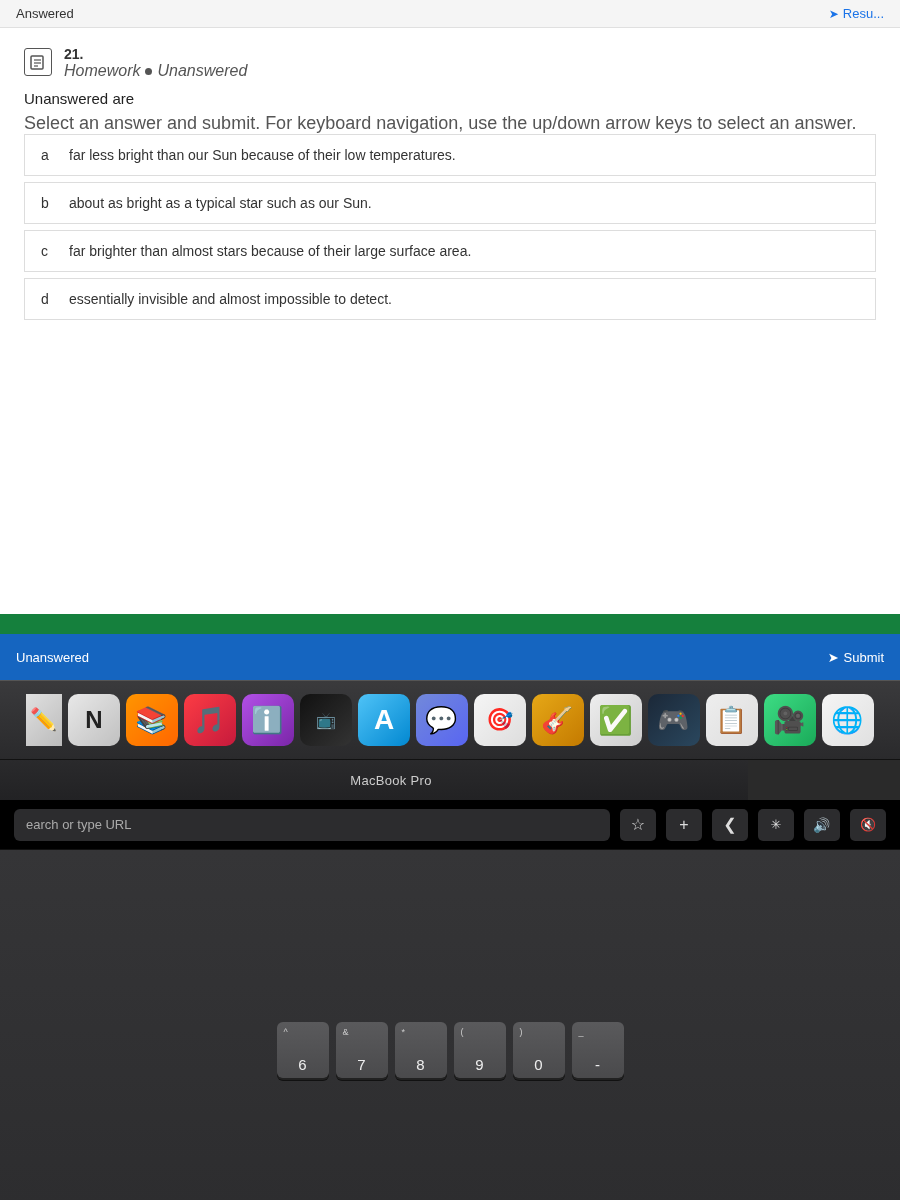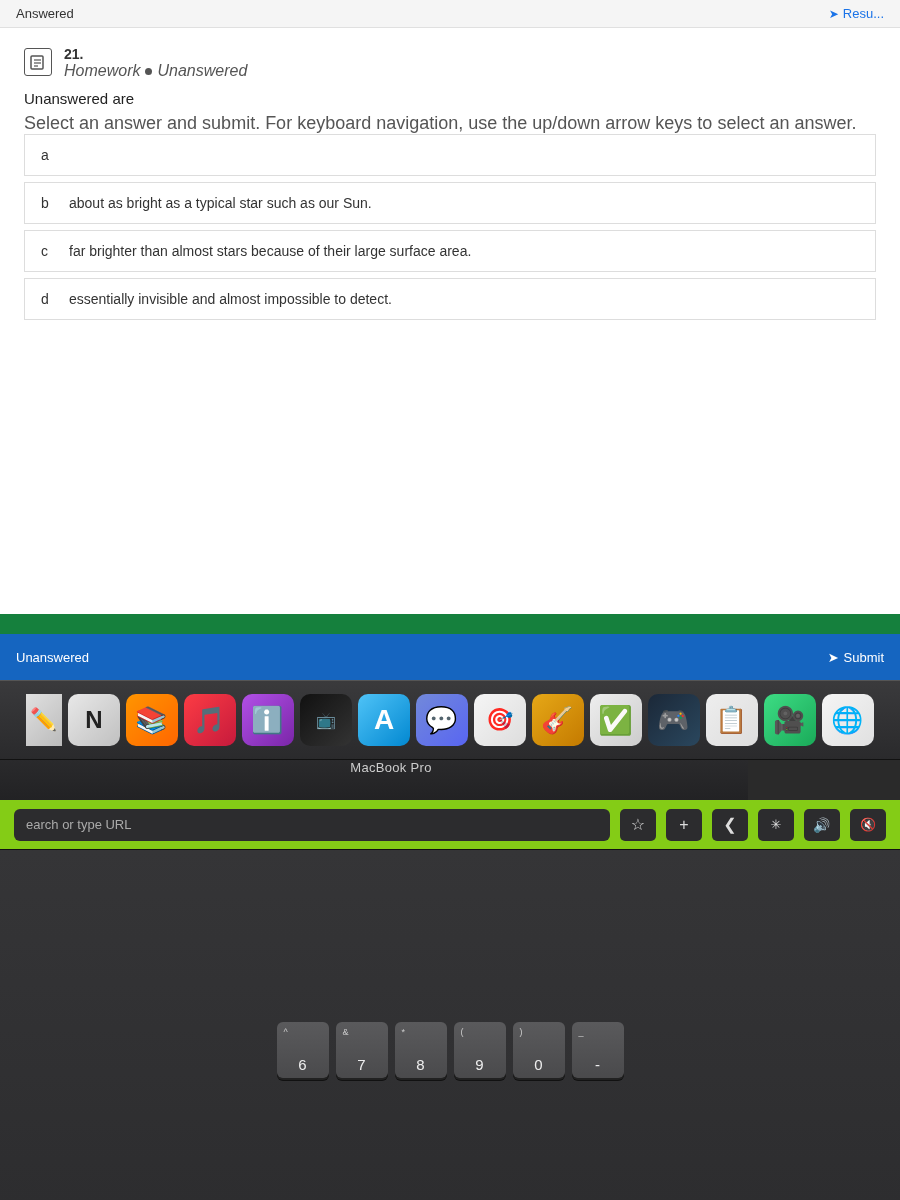--- a/index.html
+++ b/index.html
@@ -164,20 +164,21 @@
       padding: 0 10px;
       border-top: 1px solid #555;
       border-bottom: 1px solid #111;
       position: relative;
     }
     .macbook-label-area {
       width: 748px;
       height: 40px;
       background: linear-gradient(to bottom, #2a2a2c, #222224);
       display: flex;
+      align-items: center;
       justify-content: center;
       padding-left: 34px;
     }
     .macbook-label {
       color: #ccc;
       font-size: 13px;
       letter-spacing: 0.3px;
     }
 
     .dock-icon {
@@ -200,21 +201,21 @@
       background: linear-gradient(to bottom, #353537, #2c2c2e);
       position: relative;
       display: flex;
       flex-direction: column;
     }
 
     
     .touchbar {
       width: 100%;
       height: 50px;
-      background: #84cc16;
+      background: #000000;
       display: flex;
       align-items: center;
       padding: 0 14px;
       gap: 10px;
       border-bottom: 1px solid #111;
     }
     .url-input-area {
       flex: 1;
       height: 32px;
       background: #2c2c2e;
@@ -320,20 +321,21 @@
         </div>
       </div>
     </div>
 
     <div class="question-text">Unanswered are</div>
     <div class="instruction">Select an answer and submit. For keyboard navigation, use the up/down arrow keys to select an answer.</div>
 
     <div>
       <div class="answer-option">
         <span class="option-letter">a</span>
+        <span class="option-text">far less bright than our Sun because of their low temperatures.</span>
       </div>
       <div class="answer-option">
         <span class="option-letter">b</span>
         <span class="option-text">about as bright as a typical star such as our Sun.</span>
       </div>
       <div class="answer-option">
         <span class="option-letter">c</span>
         <span class="option-text">far brighter than almost stars because of their large surface area.</span>
       </div>
       <div class="answer-option">

